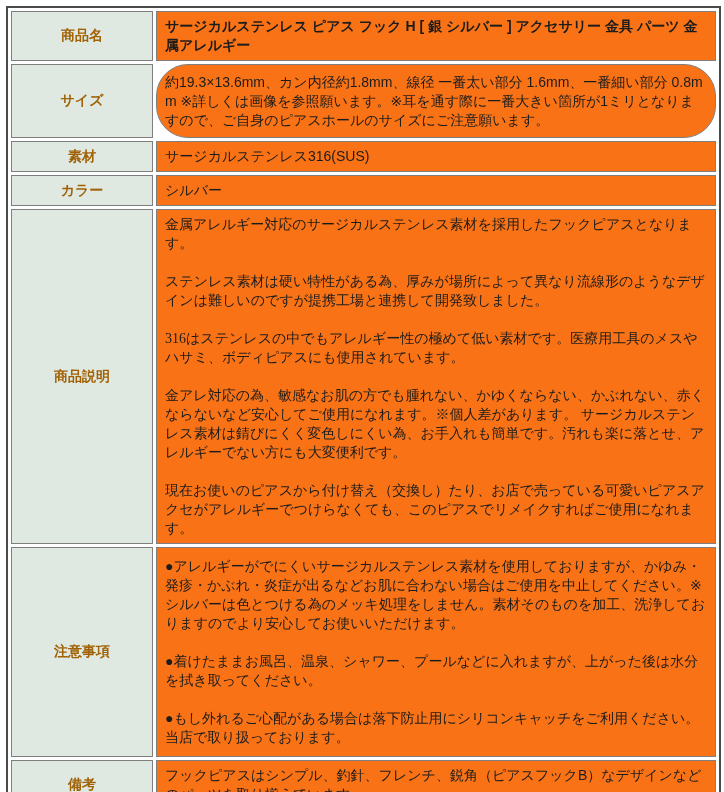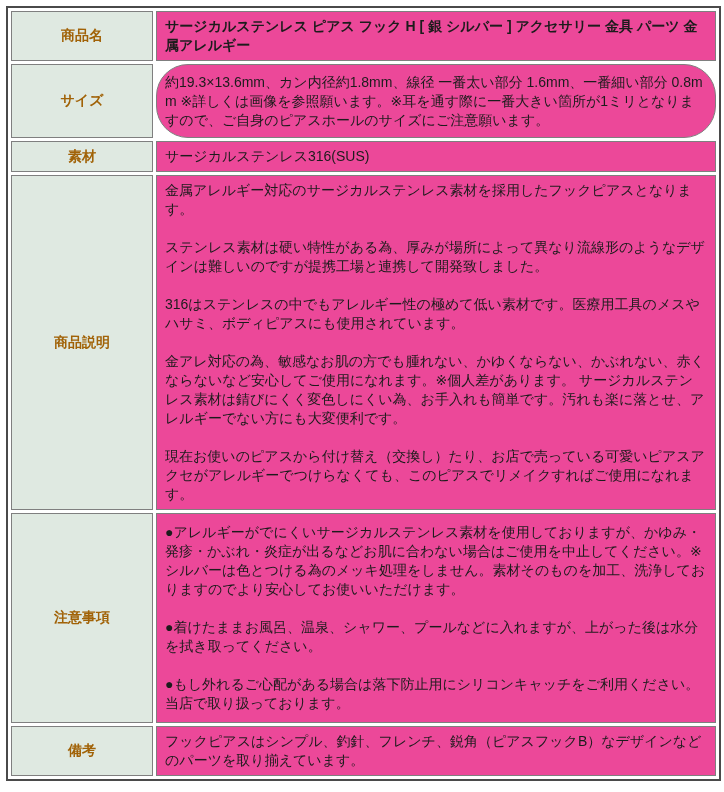--- a/index.html
+++ b/index.html
@@ -30,39 +30,39 @@
     border: 1px solid #7f7f7f;
     font-size: 14px;
     font-weight: bold;
     color: #a16207;
     text-align: center;
     vertical-align: middle;
     padding: 4px 2px;
   }
   table.spec-table td {
     border: 1px solid #7f7f7f;
-    background: #ec4899;
+    background: #f97316;
     font-size: 14px;
     color: #1c1c1c;
     line-height: 19px;
     vertical-align: middle;
     padding: 5px 8px;
     word-break: break-all;
   }
   table.spec-table td p {
     margin: 0;
   }
   table.spec-table td p + p {
     margin-top: 19px; 
   }
   tr.row-name td {
     font-weight: bold;
   }
   tr.row-size td   { height: 62px; border-radius: 32px; }
-  tr.row-desc td   { height: 298px; }
+  tr.row-desc td   { height: 298px; font-family: Liberation Serif, serif; }
   tr.row-note td   { height: 198px; }
   tr.row-remark td { height: 36px; }
 </style>
 </head>
 <body>
 
 <div class="page">
   <table class="spec-table">
     <tbody>
       <tr class="row-name">
@@ -74,20 +74,26 @@
       <tr class="row-size">
         <th>サイズ</th>
         <td>
           <p>約19.3×13.6mm、カン内径約1.8mm、線径 一番太い部分 1.6mm、一番細い部分 0.8mm ※詳しくは画像を参照願います。※耳を通す際に一番大きい箇所が1ミリとなりますので、ご自身のピアスホールのサイズにご注意願います。</p>
         </td>
       </tr>
       <tr class="row-material">
         <th>素材</th>
         <td>
           <p>サージカルステンレス316(SUS)</p>
+        </td>
+      </tr>
+      <tr class="row-color">
+        <th>カラー</th>
+        <td>
+          <p>シルバー</p>
         </td>
       </tr>
       <tr class="row-desc">
         <th>商品説明</th>
         <td>
           <p>金属アレルギー対応のサージカルステンレス素材を採用したフックピアスとなります。</p>
           <p>ステンレス素材は硬い特性がある為、厚みが場所によって異なり流線形のようなデザインは難しいのですが提携工場と連携して開発致しました。</p>
           <p>316はステンレスの中でもアレルギー性の極めて低い素材です。医療用工具のメスやハサミ、ボディピアスにも使用されています。</p>
           <p>金アレ対応の為、敏感なお肌の方でも腫れない、かゆくならない、かぶれない、赤くならないなど安心してご使用になれます。※個人差があります。 サージカルステンレス素材は錆びにくく変色しにくい為、お手入れも簡単です。汚れも楽に落とせ、アレルギーでない方にも大変便利です。</p>
           <p>現在お使いのピアスから付け替え（交換し）たり、お店で売っている可愛いピアスアクセがアレルギーでつけらなくても、このピアスでリメイクすればご使用になれます。</p>

